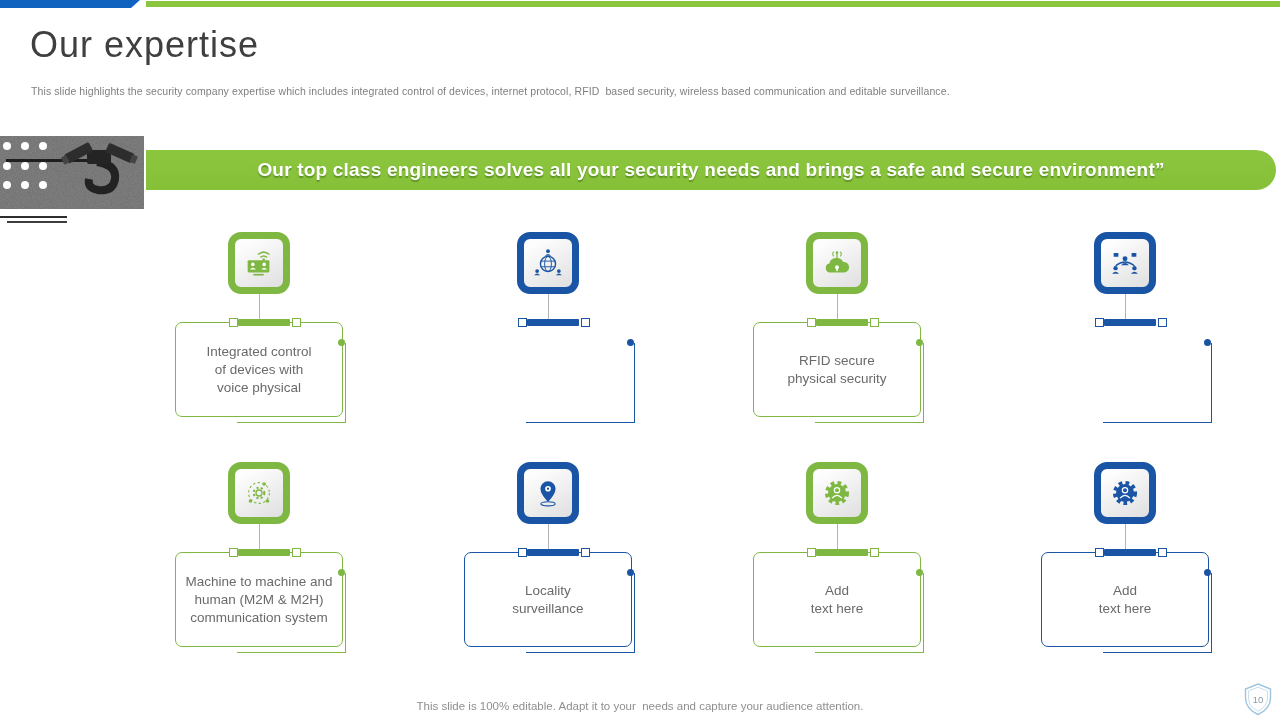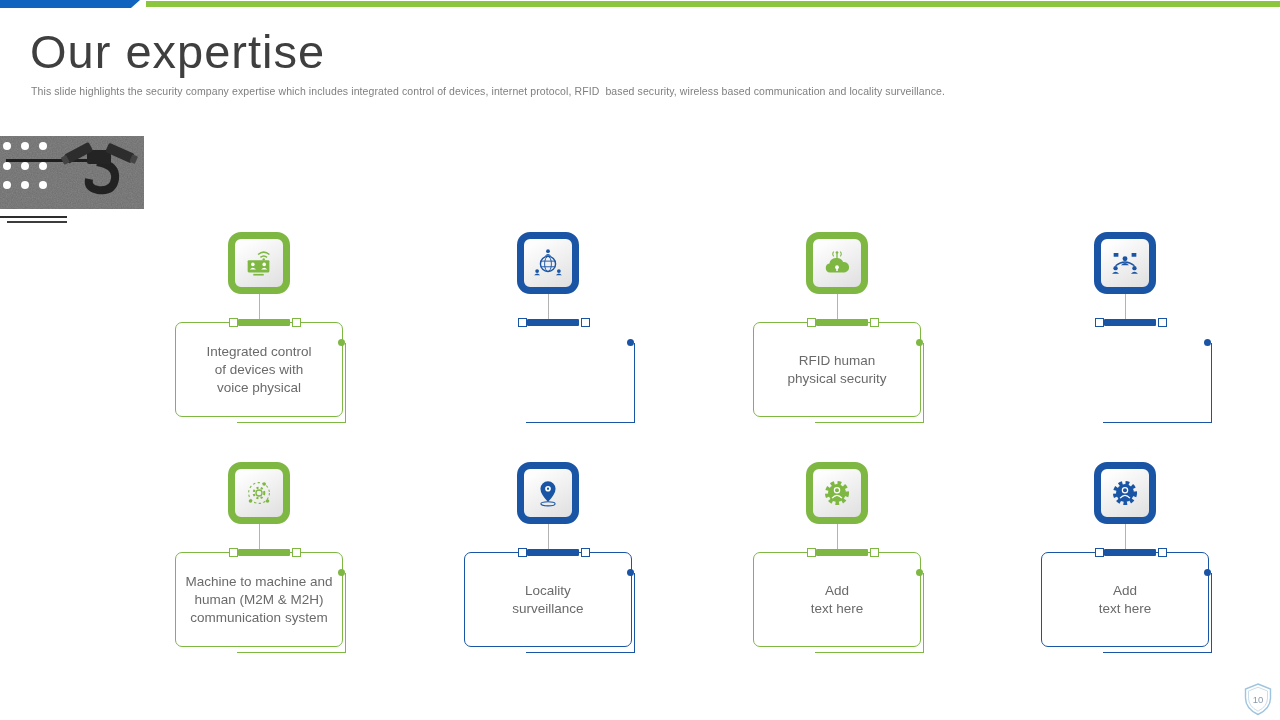--- a/index.html
+++ b/index.html
@@ -5,21 +5,21 @@
   html,body{margin:0;padding:0;background:#fff;}
   .slide{position:relative;width:1280px;height:720px;background:#ffffff;overflow:hidden;
          font-family:"Liberation Sans","DejaVu Sans",sans-serif;}
 
   
   .topbar-blue{position:absolute;left:0;top:0;width:140px;height:8px;
                clip-path:polygon(0 0,140px 0,131px 8px,0 8px);}
   .topbar-green{position:absolute;left:146px;top:1px;width:1134px;height:6px;}
 
   
-  .title{position:absolute;left:30px;top:24px;font-size:47px;font-weight:300;
+  .title{position:absolute;left:30px;top:24px;font-size:36px;font-weight:300;
          color:#3f3f3f;letter-spacing:1px;white-space:pre;}
   .subtitle{position:absolute;left:31px;top:85px;font-size:10.5px;color:#7f7f7f;
             white-space:pre;letter-spacing:.1px;}
 
   
   .photo{position:absolute;left:0;top:136px;width:144px;height:73px;}
   .photo svg{display:block;}
   .photo-line1{position:absolute;left:0;top:216px;width:67px;height:2px;background:#2e2e2e;}
   .photo-line2{position:absolute;left:7px;top:221px;width:60px;height:1.5px;background:#3c3c3c;}
 
@@ -54,21 +54,21 @@
 </style>
 </head>
 <body>
 
 <div class="slide">
 
   <div class="topbar-blue" style="background: rgb(16, 99, 190);"></div>
   <div class="topbar-green" style="background: rgb(140, 198, 63);"></div>
 
   <div class="title">Our expertise</div>
-  <div class="subtitle">This slide highlights the security company expertise which includes integrated control of devices, internet protocol, RFID  based security, wireless based communication and locality surveillance.</div>
+  <div class="subtitle">This slide highlights the security company expertise which includes integrated control of devices, internet protocol, RFID  based security, wireless based communication and editable surveillance.</div>
 
   <div class="photo">
     <svg width="144" height="73" viewBox="0 0 144 73">
       <defs>
         <filter id="grain">
             <feTurbulence type="fractalNoise" baseFrequency="0.8" numOctaves="2" result="n"></feTurbulence>
           <feColorMatrix in="n" type="matrix" values="0 0 0 0 0.35, 0 0 0 0 0.35, 0 0 0 0 0.35, 0 0 0 0.45 0"></feColorMatrix>
           <feComposite operator="over" in2="SourceGraphic"></feComposite>
           </filter>
       </defs>
@@ -93,20 +93,23 @@
           <circle cx="43" cy="30" r="4"></circle>
         <circle cx="7" cy="49" r="4"></circle>
           <circle cx="25" cy="49" r="4"></circle>
           <circle cx="43" cy="49" r="4"></circle>
       </g>
     </svg>
   </div>
   <div class="photo-line1"></div>
   <div class="photo-line2"></div>
 
+  <div class="banner" style="background: linear-gradient(rgb(140, 198, 63) 0%, rgb(134, 192, 56) 100%);">
+    <span class="banner-text">Our top class engineers solves all your security needs and brings a safe and secure environment”</span>
+  </div>
 
   <div id="cards-root">
       <div class="card" style="left: 175px; top: 232px;">
     <div class="tile" style="border-color: rgb(126, 184, 67); color: rgb(126, 184, 67);">
           <span>
             <svg width="34" height="34" viewBox="0 0 36 36" stroke="currentColor" fill="currentColor">
               <path d="M17 9 q6 -5 12 0" fill="none" stroke-width="1.6"></path>
               <path d="M19.5 12 q3.5 -2.8 7 0" fill="none" stroke-width="1.6"></path>
               <circle cx="23" cy="14.2" r="1.3" stroke="none"></circle>
               <rect x="6" y="15" width="23" height="13" rx="1.2" stroke="none"></rect>
@@ -167,21 +170,21 @@
               <path d="M14.5 6 q-2 2.5 0 5" fill="none" stroke-width="1.1"></path>
               <path d="M21.5 6 q2 2.5 0 5" fill="none" stroke-width="1.1"></path>
               <path d="M10.5 28 a4.8 4.8 0 0 1 -0.5 -9.5 a7.5 6.5 0 0 1 14.5 -1.5 a5 5 0 0 1 1.5 11 z" stroke="none"></path>
               <circle cx="18" cy="22.5" r="2" fill="#fff" stroke="none"></circle>
               <rect x="17.2" y="23.5" width="1.6" height="3" fill="#fff" stroke="none"></rect>
             </svg>
           </span>
         </div>
     <div class="stem"></div>
     <div class="box" style="border-color: rgb(126, 184, 67);">
-      <div class="label">RFID human
+      <div class="label">RFID secure
 physical security</div>
     </div>
     <div class="deco-sq sq1" style="border-color: rgb(126, 184, 67);"></div>
     <div class="deco-bar" style="background: rgb(126, 184, 67);"></div>
     <div class="deco-sq sq2" style="border-color: rgb(126, 184, 67);"></div>
     <div class="dot" style="background: rgb(126, 184, 67);"></div>
     <div class="accent-v" style="background: rgb(126, 184, 67);"></div>
     <div class="accent-h" style="background: rgb(126, 184, 67);"></div>
   </div>
       <div class="card" style="left: 1041px; top: 232px;">
@@ -300,20 +303,21 @@
     </div>
     <div class="deco-sq sq1" style="border-color: rgb(26, 85, 165);"></div>
     <div class="deco-bar" style="background: rgb(26, 85, 165);"></div>
     <div class="deco-sq sq2" style="border-color: rgb(26, 85, 165);"></div>
     <div class="dot" style="background: rgb(26, 85, 165);"></div>
     <div class="accent-v" style="background: rgb(26, 85, 165);"></div>
     <div class="accent-h" style="background: rgb(26, 85, 165);"></div>
   </div>
     </div>
 
+  <div class="footer">This slide is 100% editable. Adapt it to your  needs and capture your audience attention.</div>
 
   <div class="page-badge">
     <svg width="30" height="33" viewBox="0 0 30 33">
       <path d="M15 1 L27.5 6 V15 q0 10.5 -12.5 16.5 Q2.5 25.5 2.5 15 V6 Z" fill="#ffffff" stroke="#9fc4df" stroke-width="1.4"></path>
       <path d="M15 4.2 L24.5 8 V15 q0 8.4 -9.5 13.2 Q5.5 23.4 5.5 15 V8 Z" fill="none" stroke="#cadeec" stroke-width="1"></path>
       <text x="15" y="19.5" text-anchor="middle" font-size="9.5" fill="#8a9ba9" font-family="Liberation Sans, sans-serif">10</text>
     </svg>
   </div>
 
 </div>

